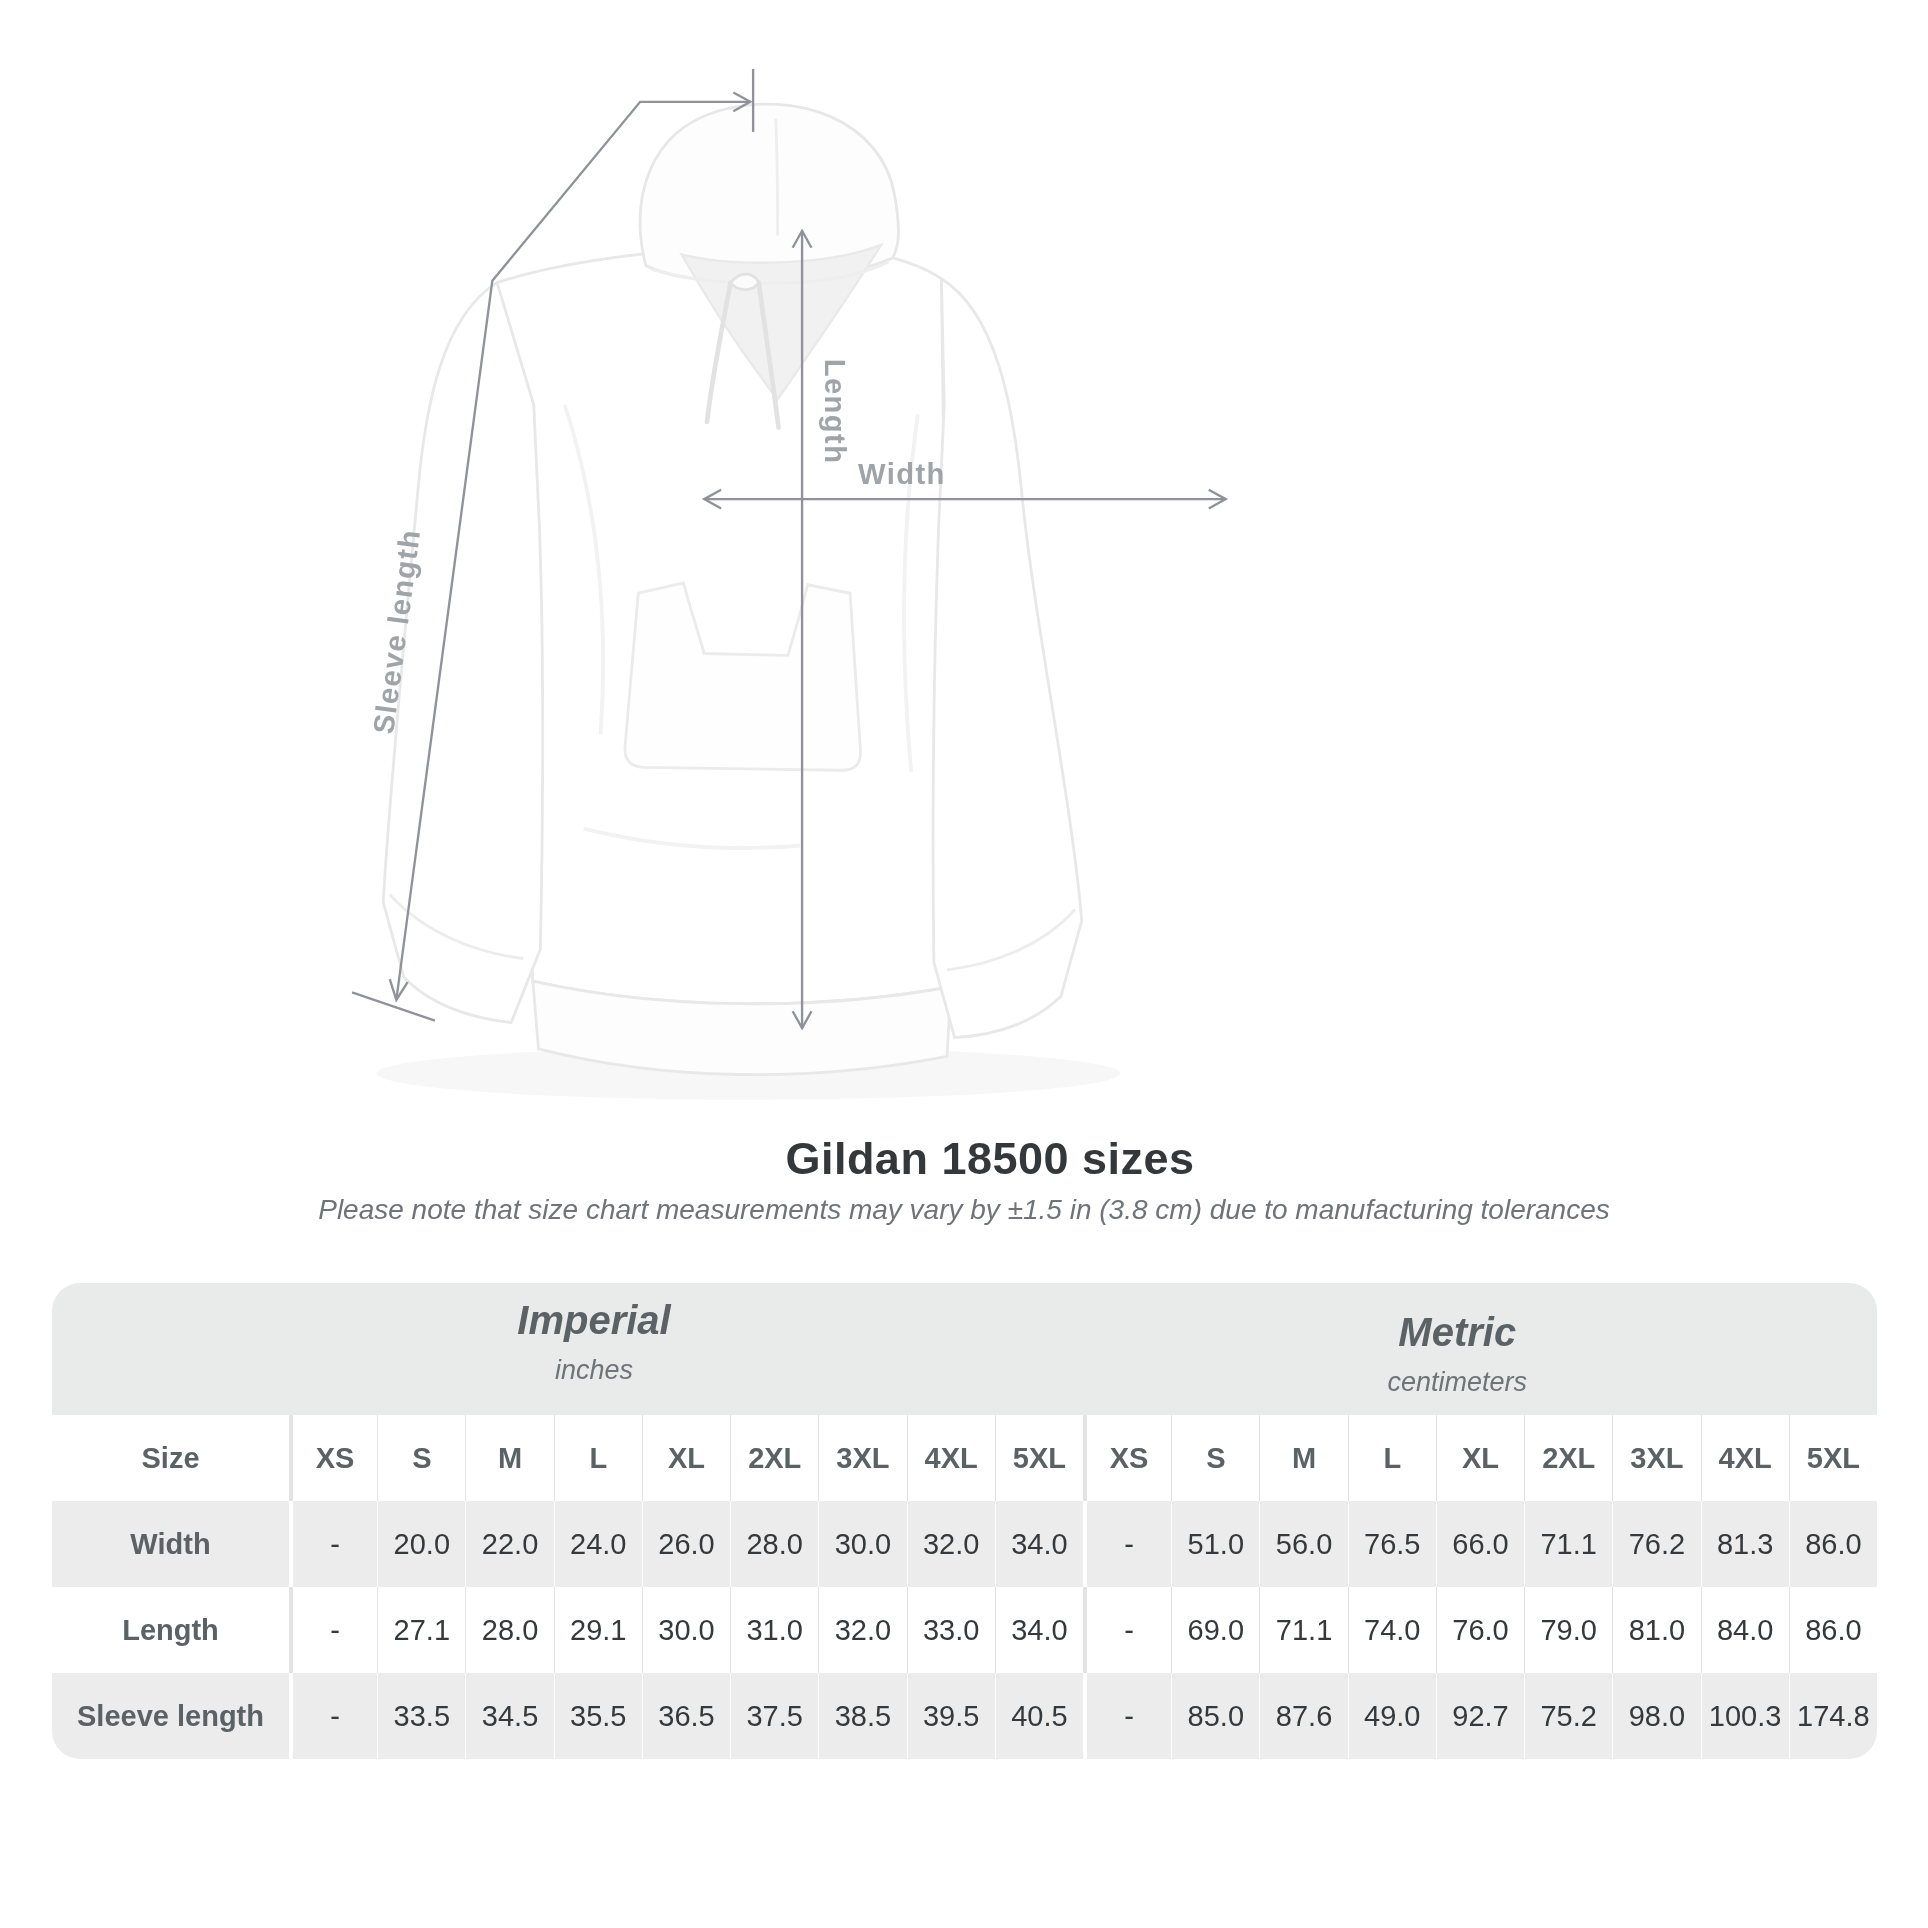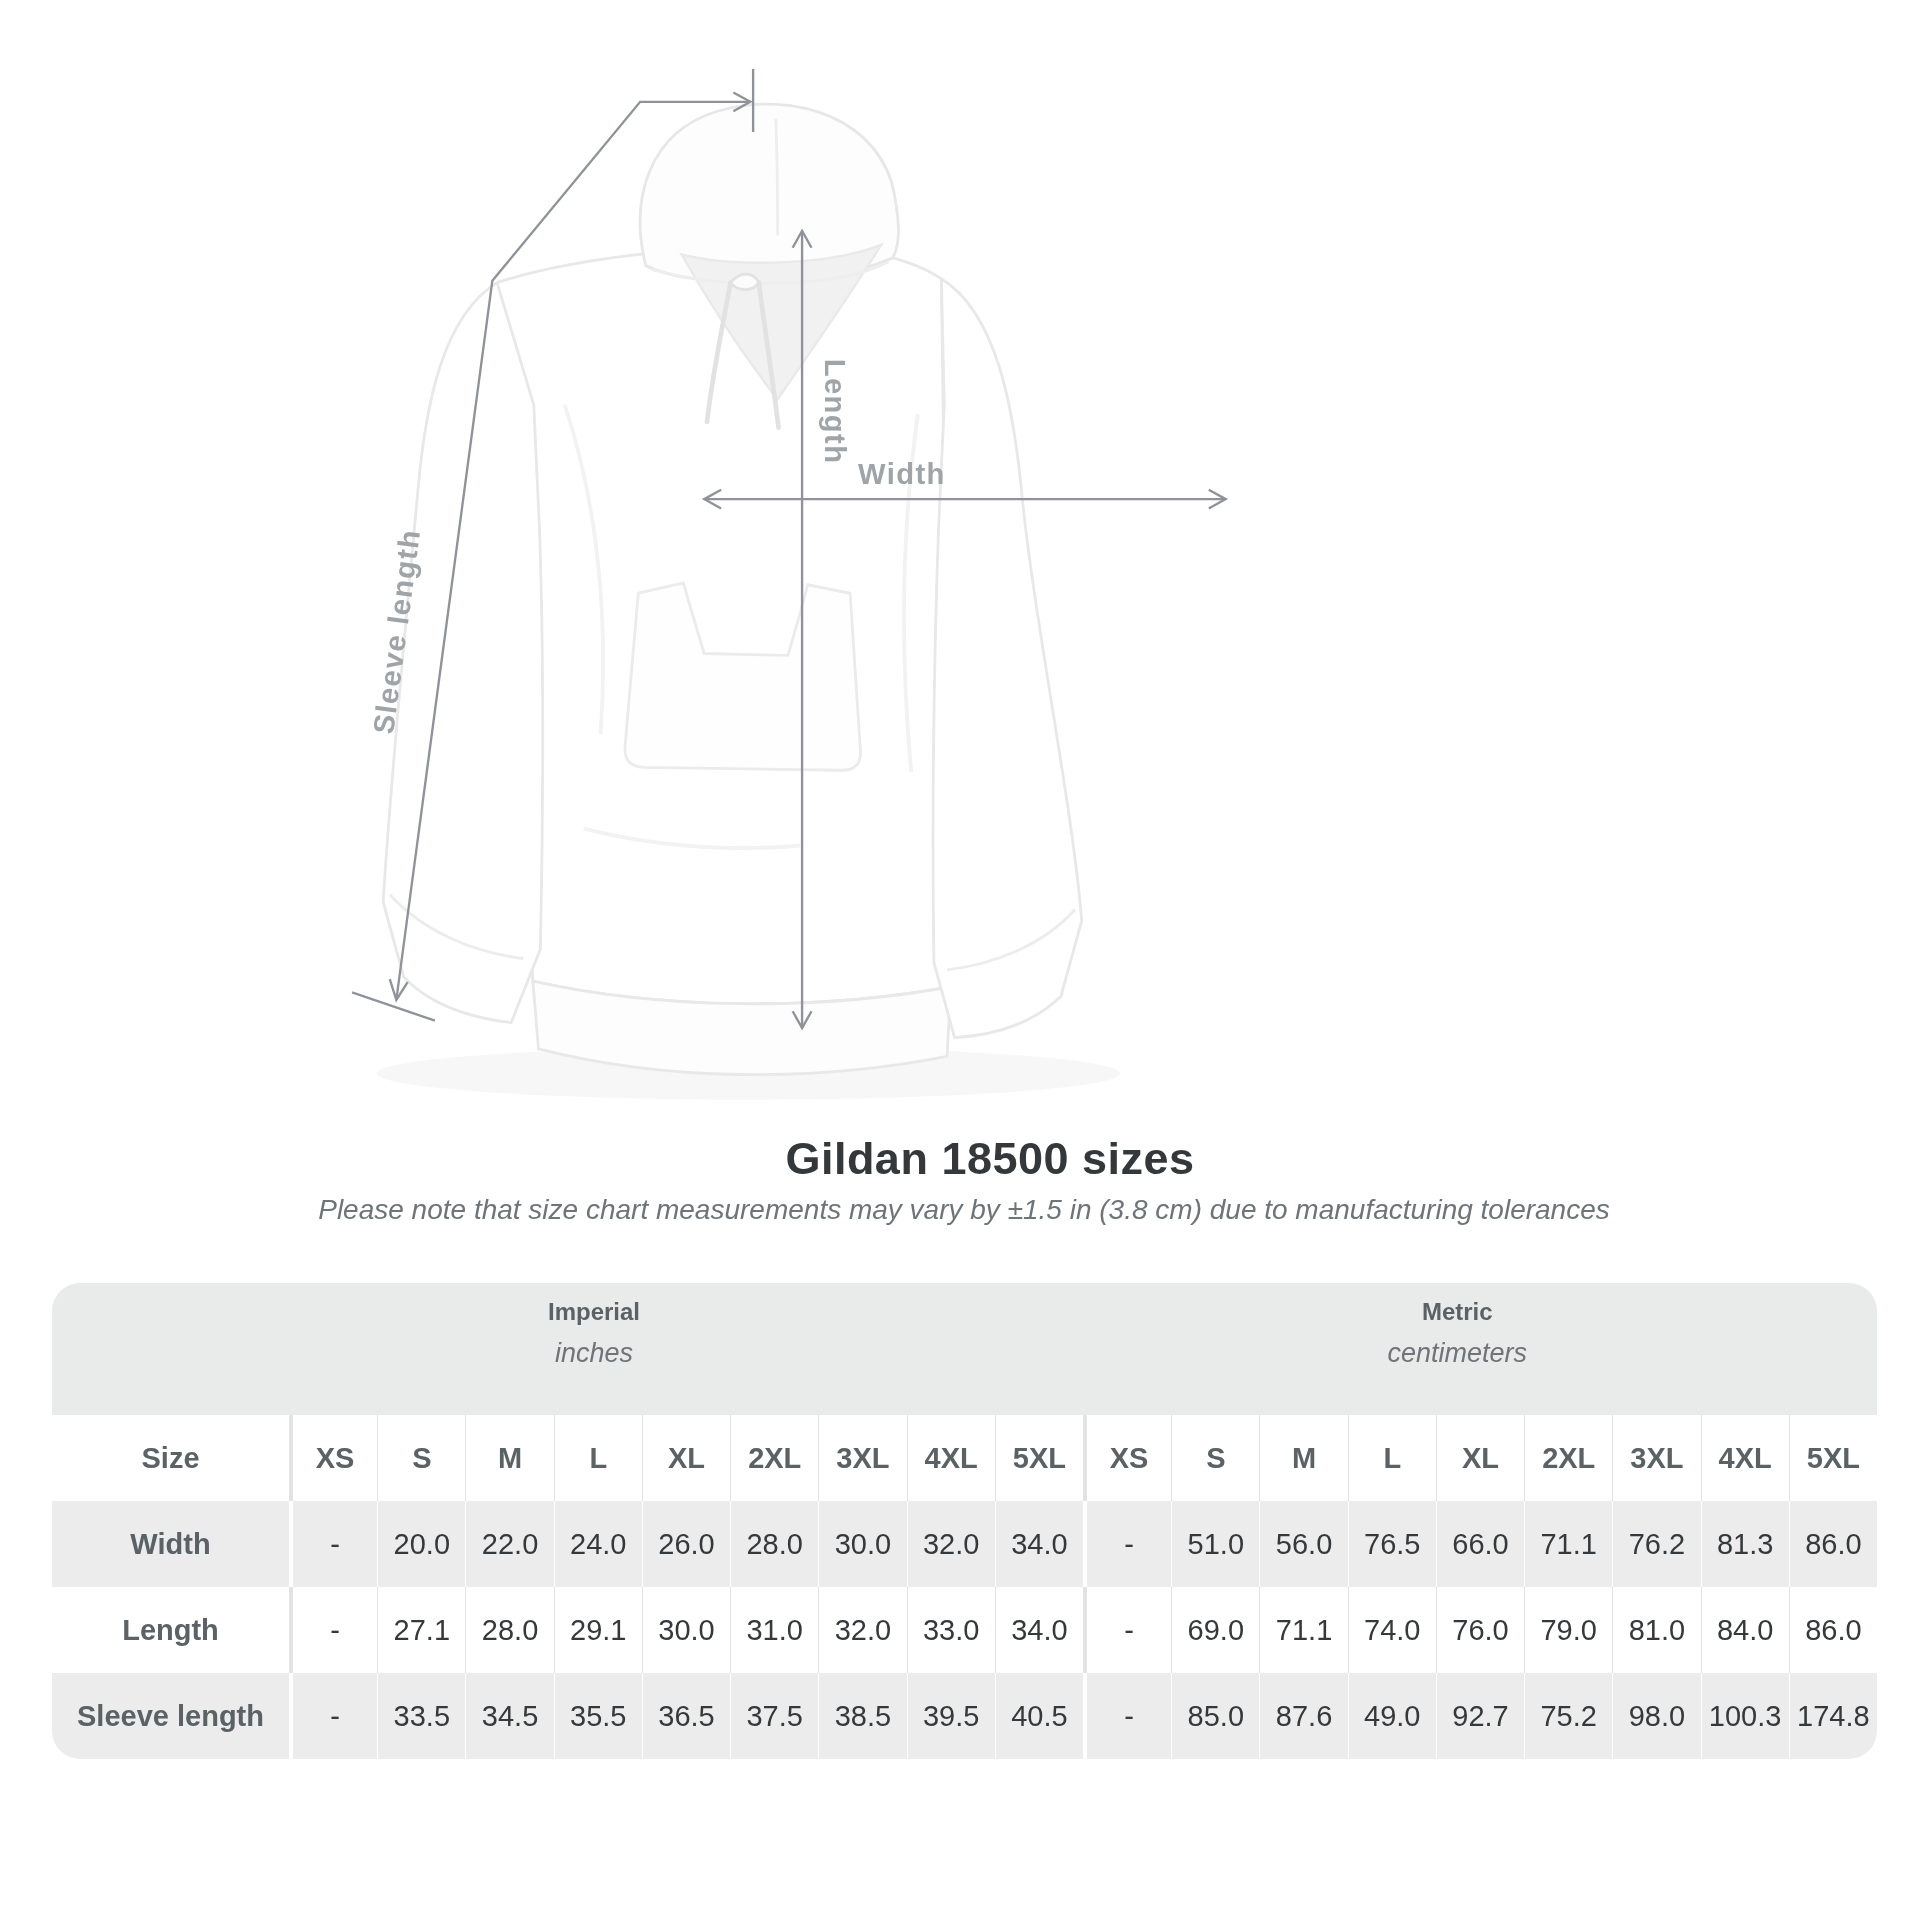--- a/index.html
+++ b/index.html
@@ -14,22 +14,22 @@
 
   .title{position:absolute;top:1133px;left:0;width:100%;text-align:center;
          font-size:45px;font-weight:bold;color:var(--title-text,#34383a);letter-spacing:0.5px;padding-left:26px;}
   .note{position:absolute;top:1194px;left:0;width:100%;text-align:center;
         font-size:28px;font-style:italic;color:var(--note-text,#6e7477);}
 
   .table-wrap{position:absolute;left:52px;top:1283px;width:1825px;border-radius:28px;overflow:hidden;}
   .band{position:relative;height:132px;background:var(--band-gray,#e9eaea);}
   .g{position:absolute;top:15px;transform:translateX(-50%);text-align:center;white-space:nowrap;}
   .g-imperial{left:29.7%;}
-  .g-metric{left:77%;}
-  .g-label{font-size:24px;font-weight:bold;color:var(--head-text,#5a6266);}
+  .g-metric{left:77%;margin-top:12px;}
+  .g-label{font-size:40px;font-weight:bold;font-style:italic;color:var(--head-text,#5a6266);}
   .g-sub{margin-top:12.2px;font-size:27px;font-style:italic;color:var(--note-text,#6e7477);}
 
   .trow{display:grid;grid-template-columns:237px repeat(18,1fr);height:86px;}
   .row-white{background:#ffffff;--sep:#e3e3e3;}
   .row-gray{background:var(--row-gray,#ececec);--sep:#ffffff;}
   .c{display:flex;align-items:center;justify-content:center;min-width:0;}
   .lbl{font-weight:bold;font-size:29px;color:var(--head-text,#5a6266);}
   .hd{font-weight:bold;font-size:29px;color:var(--head-text,#5a6266);}
   .val{font-size:29px;color:var(--val-text,#36393b);}
   .s2{border-left:1.9px solid var(--sep);}

